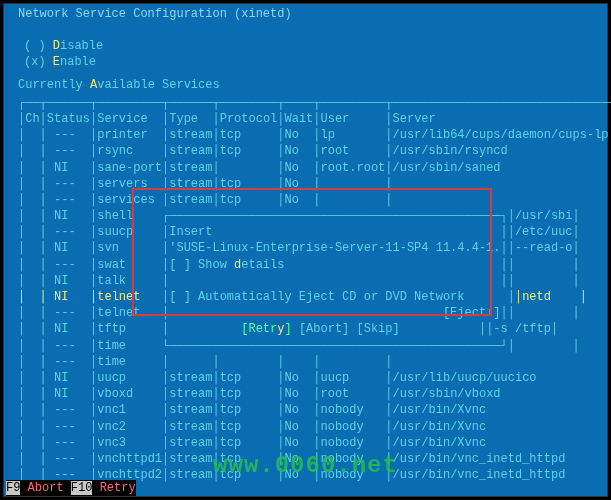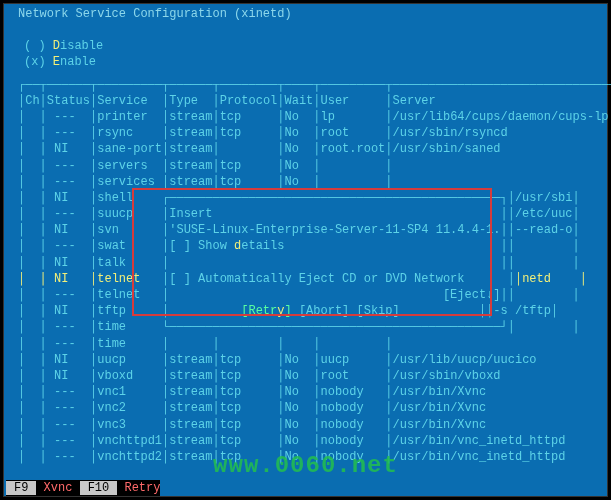--- a/index.html
+++ b/index.html
@@ -52,21 +52,21 @@
 }
 .footer-keys {
   position: absolute;
   bottom: 4px;
   left: 6px;
   color: #c8c8c8;
   background: #000;
   font-size: 12px;
 }
 .footer-keys .red { color: #ff6a6a; }
-.footer-keys .inv { background: #c8c8c8; color: #000; padding: 0 8px; }
+.footer-keys .inv { background: #c8c8c8; color: #000; padding: 0 0; }
 .watermark {
   position: absolute;
   bottom: 18px;
   left: 50%;
   transform: translateX(-50%);
   font-size: 24px;
   font-weight: bold;
   color: #23c04d;
   opacity: 0.85;
   letter-spacing: 1px;
@@ -84,20 +84,23 @@
       <div class="radio-line">
         <span>( )</span>
         <span class="yellow">D</span><span>isable</span>
       </div>
       <div class="radio-line">
         <span>(x)</span>
         <span class="yellow">E</span><span>nable</span>
       </div>
     </div>
 
+    <div class="services-label">
+      <span>Currently </span><span class="yellow">A</span><span>vailable Services</span>
+    </div>
 
     <div class="table-wrap">
       <div class="row hr">┌──┬──────┬─────────┬──────┬────────┬────┬─────────┬──────────────────────────────┬────────┐</div>
       <div class="row"><span class="c">│</span><span>Ch</span><span class="c">│</span><span>Status</span><span class="c">│</span><span>Service</span>  <span class="c">│</span><span>Type</span>  <span class="c">│</span><span>Protocol</span><span class="c">│</span><span>Wait</span><span class="c">│</span><span>User</span>     <span class="c">│</span><span>Server</span>                        <span class="c">│</span></div>
       <div id="tbody">
           <div class="row"><span class="c">│</span><span class="c">  </span><span class="c">│</span><span class="c"> ---  </span><span class="c">│</span><span class="c">printer  </span><span class="c">│</span><span class="c">stream</span><span class="c">│</span><span class="c">tcp     </span><span class="c">│</span><span class="c">No  </span><span class="c">│</span><span class="c">lp       </span><span class="c">│</span><span class="c">/usr/lib64/cups/daemon/cups-lp</span><span class="c">│</span></div>
           <div class="row"><span class="c">│</span><span class="c">  </span><span class="c">│</span><span class="c"> ---  </span><span class="c">│</span><span class="c">rsync    </span><span class="c">│</span><span class="c">stream</span><span class="c">│</span><span class="c">tcp     </span><span class="c">│</span><span class="c">No  </span><span class="c">│</span><span class="c">root     </span><span class="c">│</span><span class="c">/usr/sbin/rsyncd              </span><span class="c">│</span></div>
           <div class="row"><span class="c">│</span><span class="c">  </span><span class="c">│</span><span class="c"> NI   </span><span class="c">│</span><span class="c">sane-port</span><span class="c">│</span><span class="c">stream</span><span class="c">│</span><span class="c">        </span><span class="c">│</span><span class="c">No  </span><span class="c">│</span><span class="c">root.root</span><span class="c">│</span><span class="c">/usr/sbin/saned               </span><span class="c">│</span></div>
           <div class="row"><span class="c">│</span><span class="c">  </span><span class="c">│</span><span class="c"> ---  </span><span class="c">│</span><span class="c">servers  </span><span class="c">│</span><span class="c">stream</span><span class="c">│</span><span class="c">tcp     </span><span class="c">│</span><span class="c">No  </span><span class="c">│</span><span class="c">         </span><span class="c">│</span><span class="c">                              </span><span class="c">│</span></div>
           <div class="row"><span class="c">│</span><span class="c">  </span><span class="c">│</span><span class="c"> ---  </span><span class="c">│</span><span class="c">services </span><span class="c">│</span><span class="c">stream</span><span class="c">│</span><span class="c">tcp     </span><span class="c">│</span><span class="c">No  </span><span class="c">│</span><span class="c">         </span><span class="c">│</span><span class="c">                              </span><span class="c">│</span></div>
@@ -121,16 +124,16 @@
         </div>
 
     </div>
 
   </div>
 
   <div class="dialog"></div>
 </div>
 
 <div class="footer-keys">
-  <span class="inv">F9</span> <span class="red">Xvnc</span>  <span class="inv">F10</span> <span class="red">Retry</span>
+  <span class="inv">F9</span> <span class="red">Abort</span>  <span class="inv">F10</span> <span class="red">Retry</span>
 </div>
 
 <div class="watermark">www.0060.net</div>
 
 </body></html>

